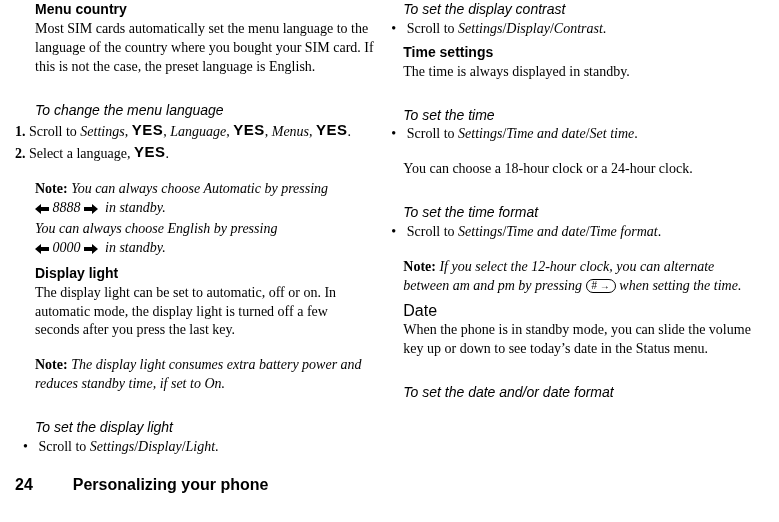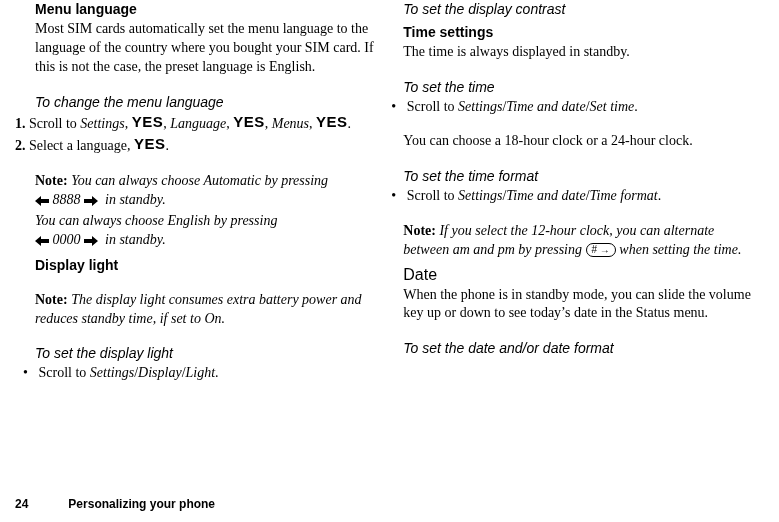--- a/index.html
+++ b/index.html
@@ -38,21 +38,21 @@
     margin-top: 0;
     margin-bottom: 1px;
   }
   .secgap {
     margin-top: 4px;
   }
   .hitalic {
     font-family: Arial, Helvetica, sans-serif;
     font-style: italic;
     font-size: 14px;
-    margin-top: 16px;
+    margin-top: 24px;
     margin-bottom: 1px;
   }
   .hitalic-first {
     margin-top: 0;
   }
   p.body {
     font-size: 14px;
     margin-bottom: 0;
   }
   .italic {
@@ -110,24 +110,24 @@
     border-radius: 10px;
     padding: 0 5px 0 5px;
     font-family: Arial, Helvetica, sans-serif;
     font-size: 10px;
     line-height: 12px;
     vertical-align: 1px;
     font-style: normal;
   }
   .footer {
     position: absolute;
-    bottom: 10px;
+    bottom: 26px;
     left: 15px;
     font-family: Arial, Helvetica, sans-serif;
-    font-size: 12px;
+    font-size: 16px;
     display: flex;
     align-items: baseline;
     gap: 40px;
   }
   .footer .pn {
     font-weight: bold;
   }
   .footer .ft {
     font-weight: bold;
   }
@@ -135,21 +135,21 @@
     margin-top: 16px;
   }
 </style>
 </head>
 <body>
 
 <div class="columns">
 
   <div class="col col-left">
 
-    <div class="hbold">Menu language</div>
+    <div class="hbold">Menu country</div>
     <p class="body">Most SIM cards automatically set the menu language to the language of the country where you bought your SIM card. If this is not the case, the preset language is English.</p>
 
     <div class="hitalic">To change the menu language</div>
     <ol class="steps">
       <li>
         <span class="num">1. </span><span>Scroll to </span><span class="italic">Settings</span><span>, </span><span class="yes">YES</span><span>, </span><span class="italic">Language</span><span>, </span><span class="yes">YES</span><span>, </span><span class="italic">Menus</span><span>, </span><span class="yes">YES</span><span>.</span>
       </li>
       <li>
         <span class="num">2. </span><span>Select a language, </span><span class="yes">YES</span><span>.</span>
       </li>
@@ -177,40 +177,46 @@
             </svg></span>
         <span class="italic">0000</span>
         <span class="arrow-right"><svg width="14" height="10">
               <polygon points="14,5 8,0 8,3 0,3 0,7 8,7 8,10" fill="#000"></polygon>
             </svg></span>
         &nbsp;<span class="italic">in standby.</span>
       </p>
     </div>
 
     <div class="hbold secgap">Display light</div>
+    <p class="body">The display light can be set to automatic, off or on. In automatic mode, the display light is turned off a few seconds after you press the last key.</p>
 
     <div class="noteblock">
       <p class="body">
         <span class="bold">Note:</span>
         <span class="italic">The display light consumes extra battery power and reduces standby time, if set to On.</span>
       </p>
     </div>
 
     <div class="hitalic">To set the display light</div>
     <ul class="bullet">
       <li>
         <span>Scroll to </span><span class="italic">Settings</span><span>/</span><span class="italic">Display</span><span>/</span><span class="italic">Light</span><span>.</span>
       </li>
     </ul>
 
   </div>
 
   <div class="col col-right">
 
     <div class="hitalic hitalic-first">To set the display contrast</div>
+    <ul class="bullet">
+      <li>
+        <span>Scroll to </span><span class="italic">Settings</span><span>/</span><span class="italic">Display</span><span>/</span><span class="italic">Contrast</span><span>.</span>
+      </li>
+    </ul>
 
     <div class="hbold secgap">Time settings</div>
     <p class="body">The time is always displayed in standby.</p>
 
     <div class="hitalic">To set the time</div>
     <ul class="bullet">
       <li>
         <span>Scroll to </span><span class="italic">Settings</span><span>/</span><span class="italic">Time and date</span><span>/</span><span class="italic">Set time</span><span>.</span>
       </li>
     </ul>

